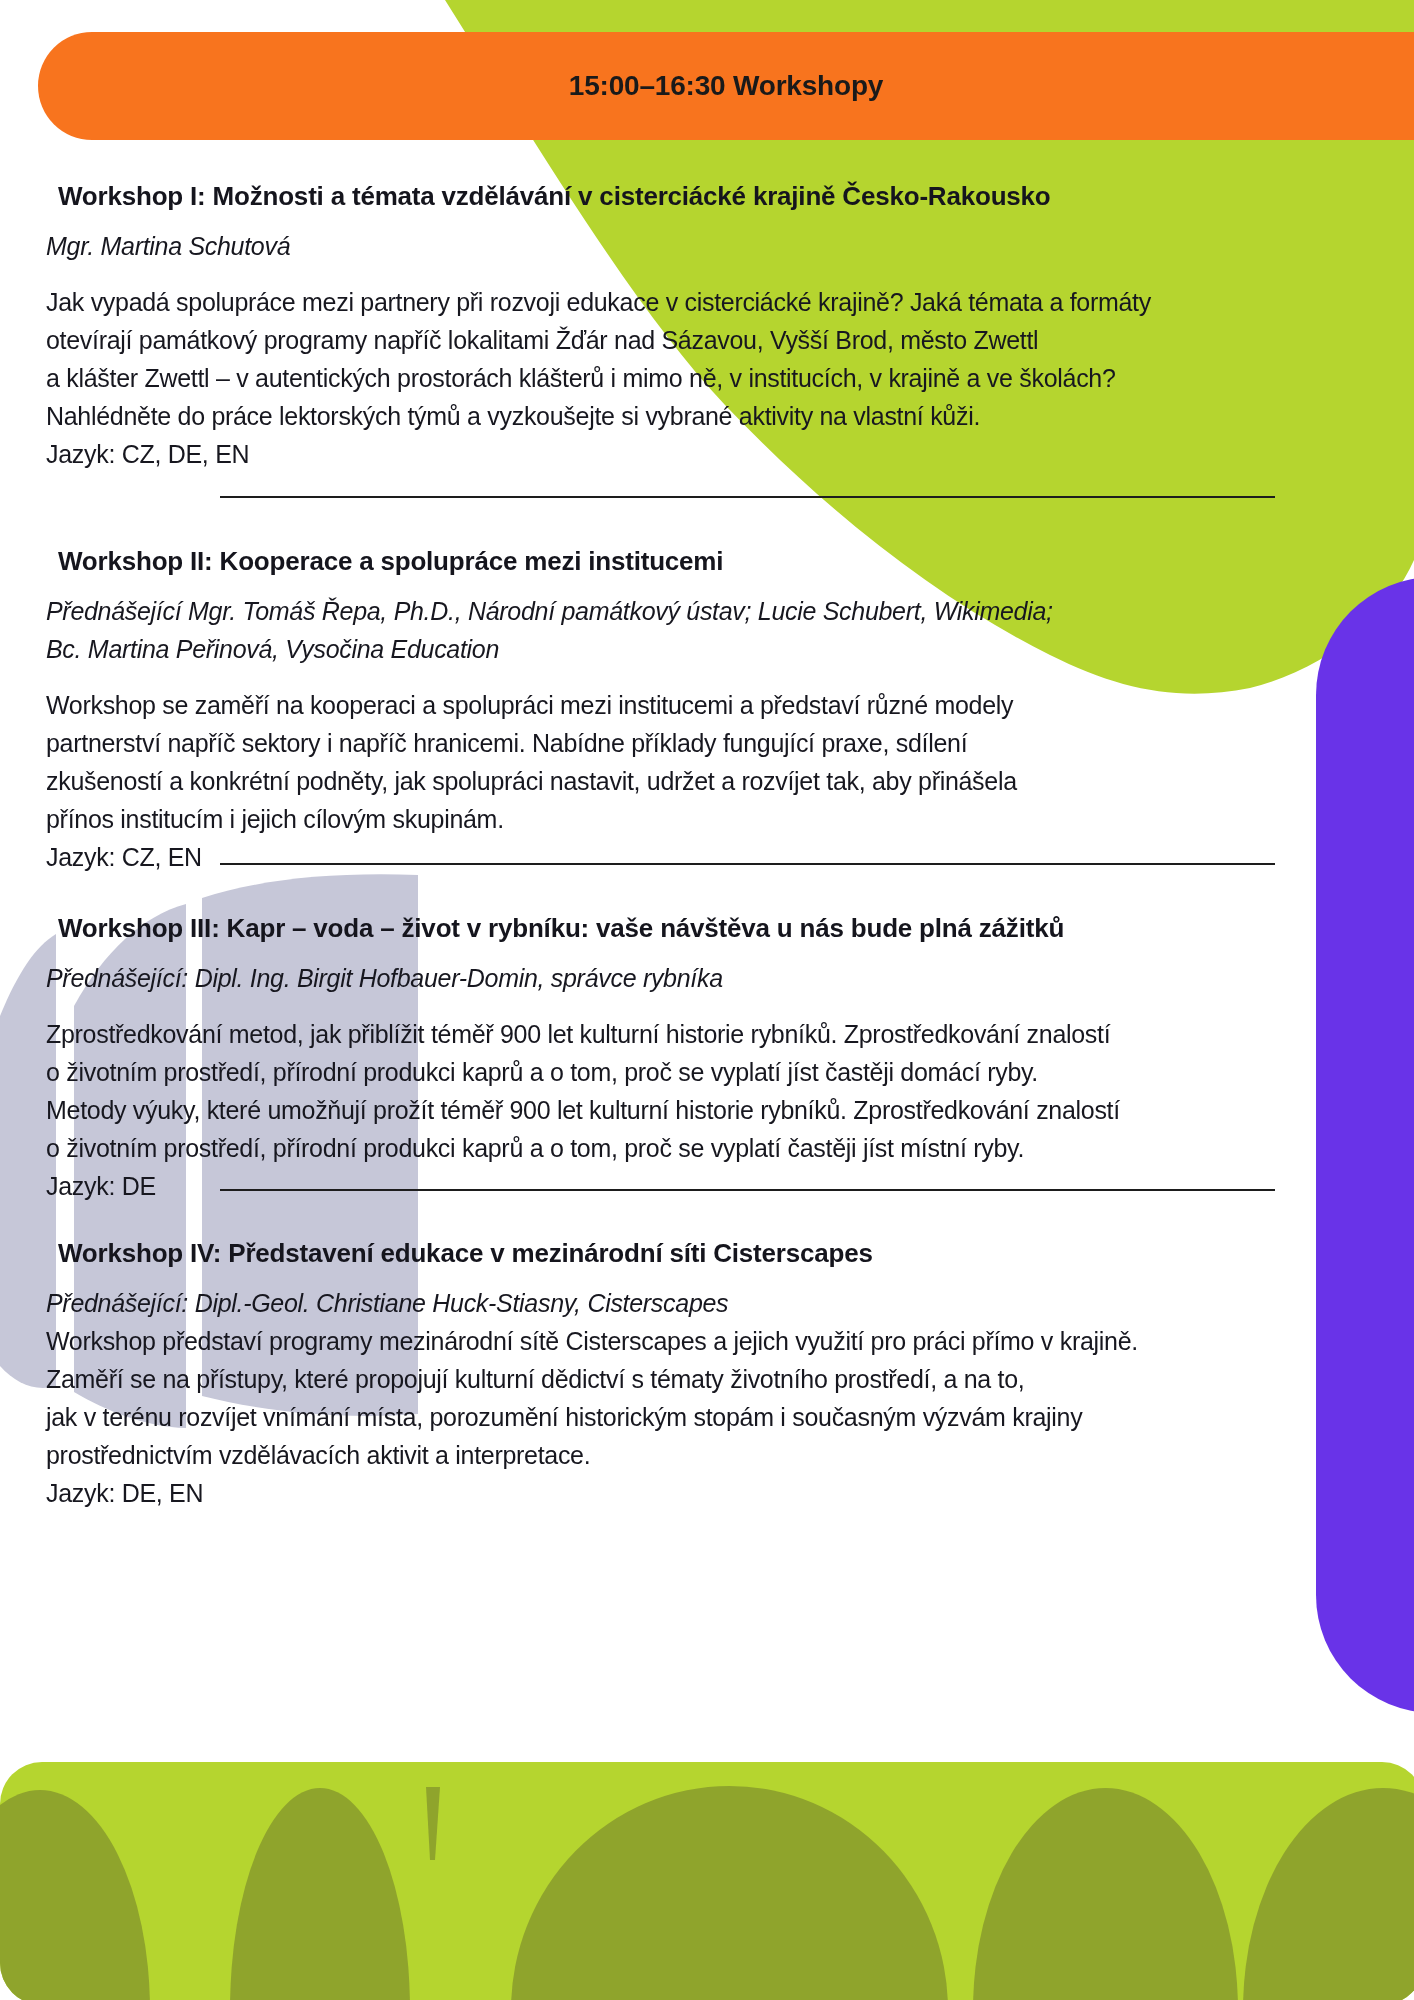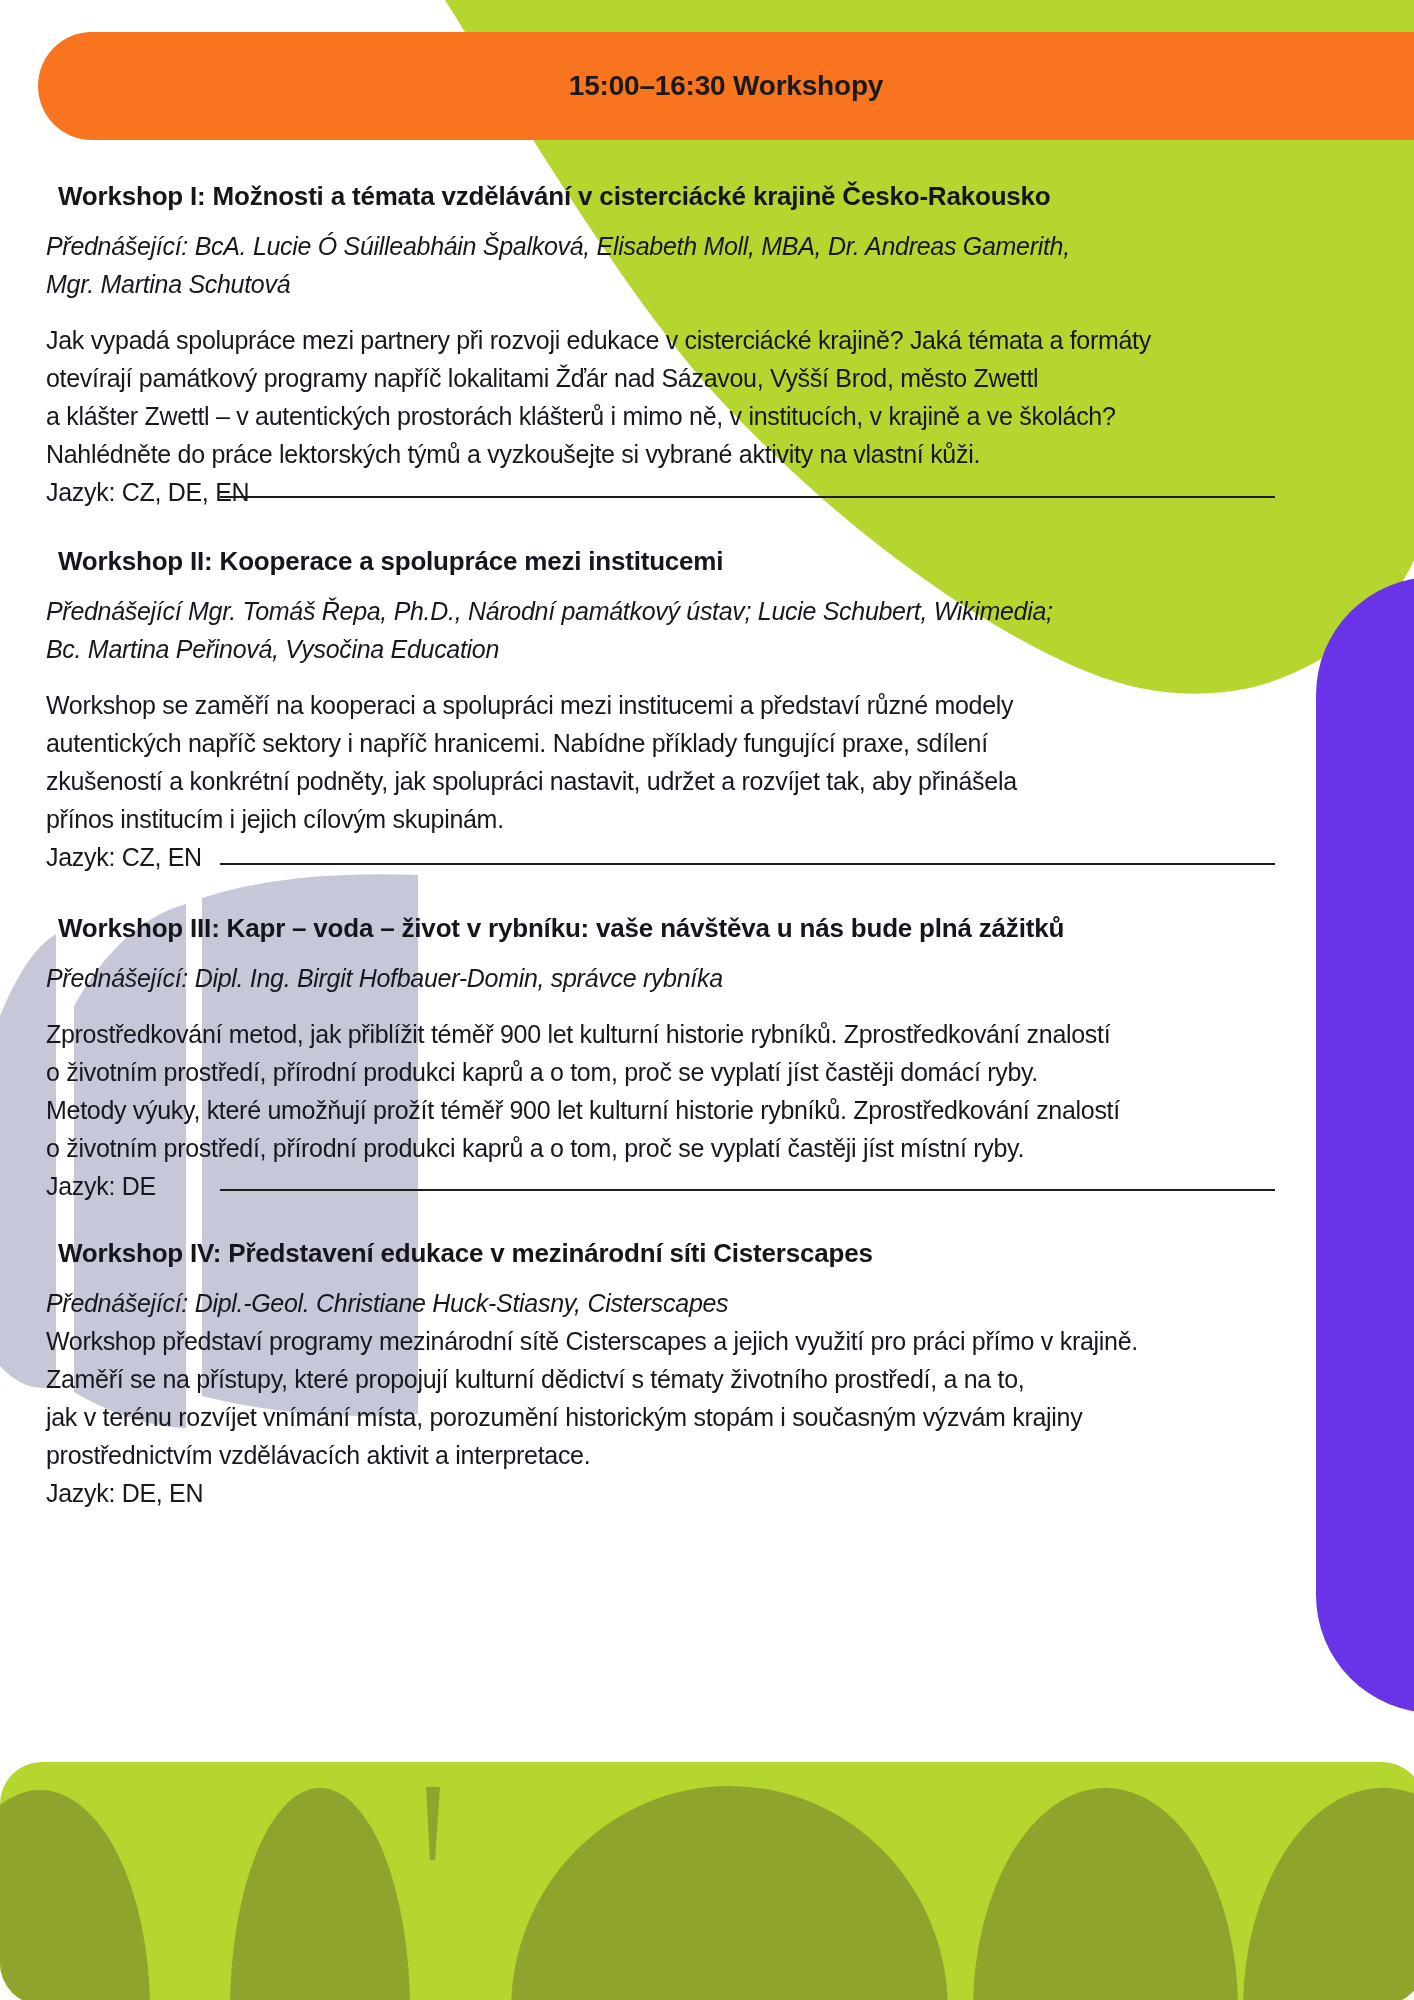--- a/index.html
+++ b/index.html
@@ -78,39 +78,38 @@
   </svg>
 
   <div class="banner">
     <span class="t">15:00–16:30 Workshopy</span>
   </div>
 
   <div class="content-layer">
 
     <section class="ws" style="top:165px">
       <h2>Workshop I: Možnosti a témata vzdělávání v cisterciácké krajině Česko-Rakousko</h2>
-      <div class="line it">Přednášející: BcA. Lucie Ó Súilleabháin Špalková, Elisabeth Moll, MBA, Dr. Andreas Gamerith,</div>
       <div class="line it">Mgr. Martina Schutová</div>
       <div class="gap"></div>
       <div class="line">Jak vypadá spolupráce mezi partnery při rozvoji edukace v cisterciácké krajině? Jaká témata a formáty</div>
       <div class="line">otevírají památkový programy napříč lokalitami Žďár nad Sázavou, Vyšší Brod, město Zwettl</div>
       <div class="line">a klášter Zwettl – v autentických prostorách klášterů i mimo ně, v institucích, v krajině a ve školách?</div>
       <div class="line">Nahlédněte do práce lektorských týmů a vyzkoušejte si vybrané aktivity na vlastní kůži.</div>
       <div class="line">Jazyk: CZ, DE, EN</div>
     </section>
 
     <div class="rule" style="top:496px"></div>
 
     <section class="ws" style="top:530px">
       <h2>Workshop II: Kooperace a spolupráce mezi institucemi</h2>
       <div class="line it">Přednášející Mgr. Tomáš Řepa, Ph.D., Národní památkový ústav; Lucie Schubert, Wikimedia;</div>
       <div class="line it">Bc. Martina Peřinová, Vysočina Education</div>
       <div class="gap"></div>
       <div class="line">Workshop se zaměří na kooperaci a spolupráci mezi institucemi a představí různé modely</div>
-      <div class="line">autentických napříč sektory i napříč hranicemi. Nabídne příklady fungující praxe, sdílení</div>
+      <div class="line">partnerství napříč sektory i napříč hranicemi. Nabídne příklady fungující praxe, sdílení</div>
       <div class="line">zkušeností a konkrétní podněty, jak spolupráci nastavit, udržet a rozvíjet tak, aby přinášela</div>
       <div class="line">přínos institucím i jejich cílovým skupinám.</div>
       <div class="line">Jazyk: CZ, EN</div>
     </section>
 
     <div class="rule" style="top:863px"></div>
 
     <section class="ws" style="top:897px">
       <h2>Workshop III: Kapr – voda – život v rybníku: vaše návštěva u nás bude plná zážitků</h2>
       <div class="line it">Přednášející: Dipl. Ing. Birgit Hofbauer-Domin, správce rybníka</div>

